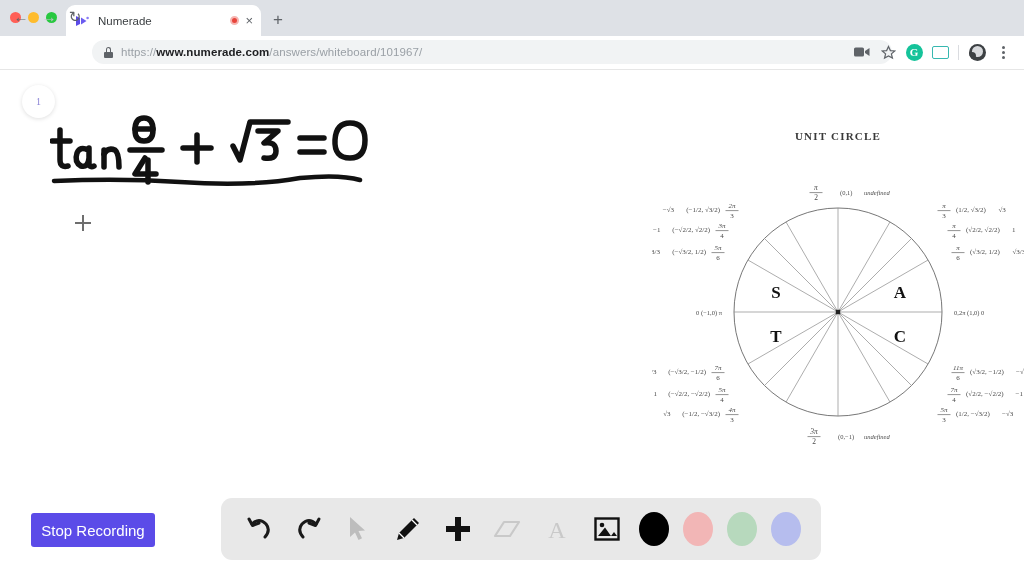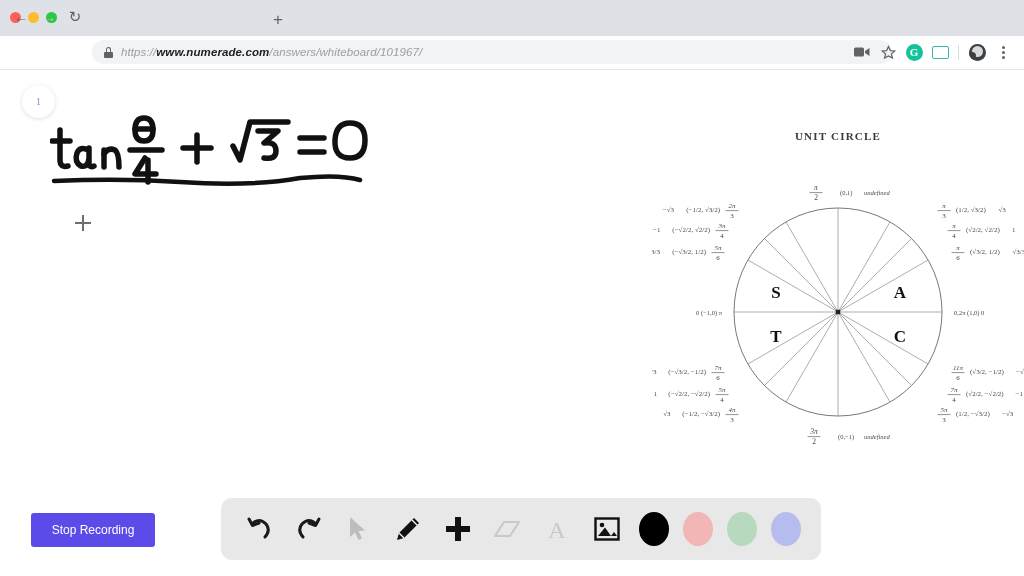--- a/index.html
+++ b/index.html
@@ -47,21 +47,21 @@
     position:absolute;top:8px;width:18px;height:18px;color:#5f6368;
     font-size:15px;line-height:18px;text-align:center;
   }
   .nav-back{left:12px;}
   .nav-fwd{left:40px;color:#bdc1c6;}
   .nav-reload{left:66px;}
 
   .omnibox{
     position:absolute;left:92px;top:40px;width:800px;height:24px;
     background:#f1f3f4;border-radius:13px;display:flex;align-items:center;
-    padding:0 12px;box-sizing:border-box;font-style:italic;
+    padding:0 12px;box-sizing:border-box;
   }
   .lock{width:9px;height:11px;position:relative;margin-right:8px;flex:0 0 9px;}
   .lock-body{position:absolute;bottom:0;left:0;width:9px;height:6px;background:#5f6368;border-radius:1px;}
   .lock-shackle{position:absolute;top:0;left:2px;width:5px;height:5px;border:1.4px solid #5f6368;
     border-bottom:none;border-radius:3px 3px 0 0;box-sizing:border-box;}
   .url{font-size:11.5px;color:#9aa0a6;white-space:nowrap;letter-spacing:.1px;}
   .url b{color:#202124;font-weight:700;}
 
   .chrome-icons{position:absolute;right:8px;top:40px;height:24px;display:flex;align-items:center;gap:0;}
   .cicon{width:26px;height:24px;display:flex;align-items:center;justify-content:center;color:#5f6368;}
@@ -100,21 +100,21 @@
   .uc-title{
     position:absolute;left:0;top:0;width:372px;text-align:center;
     font-family:"Liberation Serif",serif;font-weight:bold;font-size:11px;
     color:#3a3a3a;letter-spacing:1.2px;
   }
 
   
   .stop-rec{
     position:absolute;left:31px;top:443px;width:124px;height:34px;
     background:#5b4be8;color:#ffffff;border:none;border-radius:3px;
-    font-size:12px;font-family:"Liberation Sans",sans-serif;
+    font-size:15px;font-family:"Liberation Sans",sans-serif;
     display:flex;align-items:center;justify-content:center;cursor:pointer;
   }
   .toolbar{
     position:absolute;left:221px;top:428px;width:600px;height:62px;
     background:#e8e8e8;border-radius:11px;display:flex;align-items:center;
     padding:0 20px;box-sizing:border-box;gap:14px;
   }
   .tool{width:38px;height:38px;display:flex;align-items:center;justify-content:center;cursor:pointer;}
   .swatch{width:32px;height:34px;border-radius:50%;cursor:pointer;}
   .sw-black{background:#000000;}
@@ -127,20 +127,32 @@
 
 <div class="screen">
 
   <div class="chrome-top">
     <div class="traffic">
       <span class="dot red"></span>
       <span class="dot yellow"></span>
       <span class="dot green"></span>
     </div>
 
+    <div class="tab">
+      <span class="tab-fav">
+        <svg width="16" height="16" viewBox="0 0 16 16">
+          <path d="M2 3 L2 13 L6 11 L6 5 Z" fill="#5b4be8"></path>
+          <path d="M7 4.5 L12.5 8 L7 11.5 Z" fill="#6b5cf0"></path>
+          <circle cx="13.6" cy="5" r="1.3" fill="#8b7df5"></circle>
+        </svg>
+      </span>
+      <span class="tab-title">Numerade</span>
+      <span class="rec-dot"></span>
+      <span class="tab-close">×</span>
+    </div>
 
     <div class="newtab">+</div>
   </div>
 
   <div class="chrome-bar"></div>
 
   <div class="nav-btn nav-back">←</div>
   <div class="nav-btn nav-fwd">→</div>
   <div class="nav-btn nav-reload">↻</div>
 

